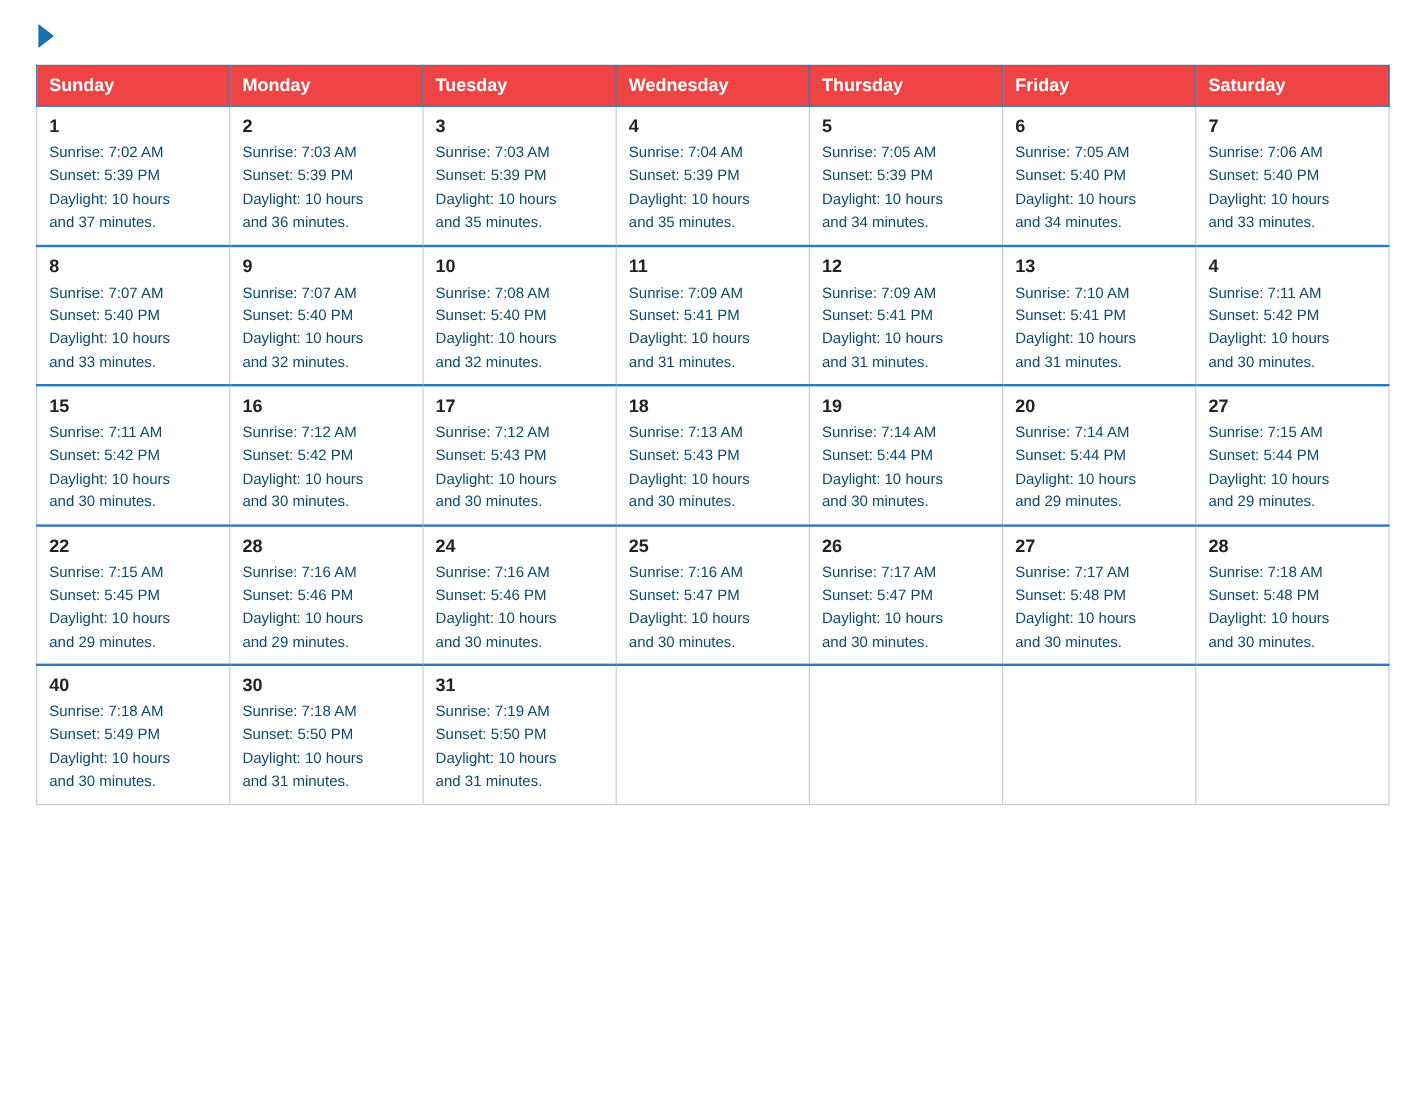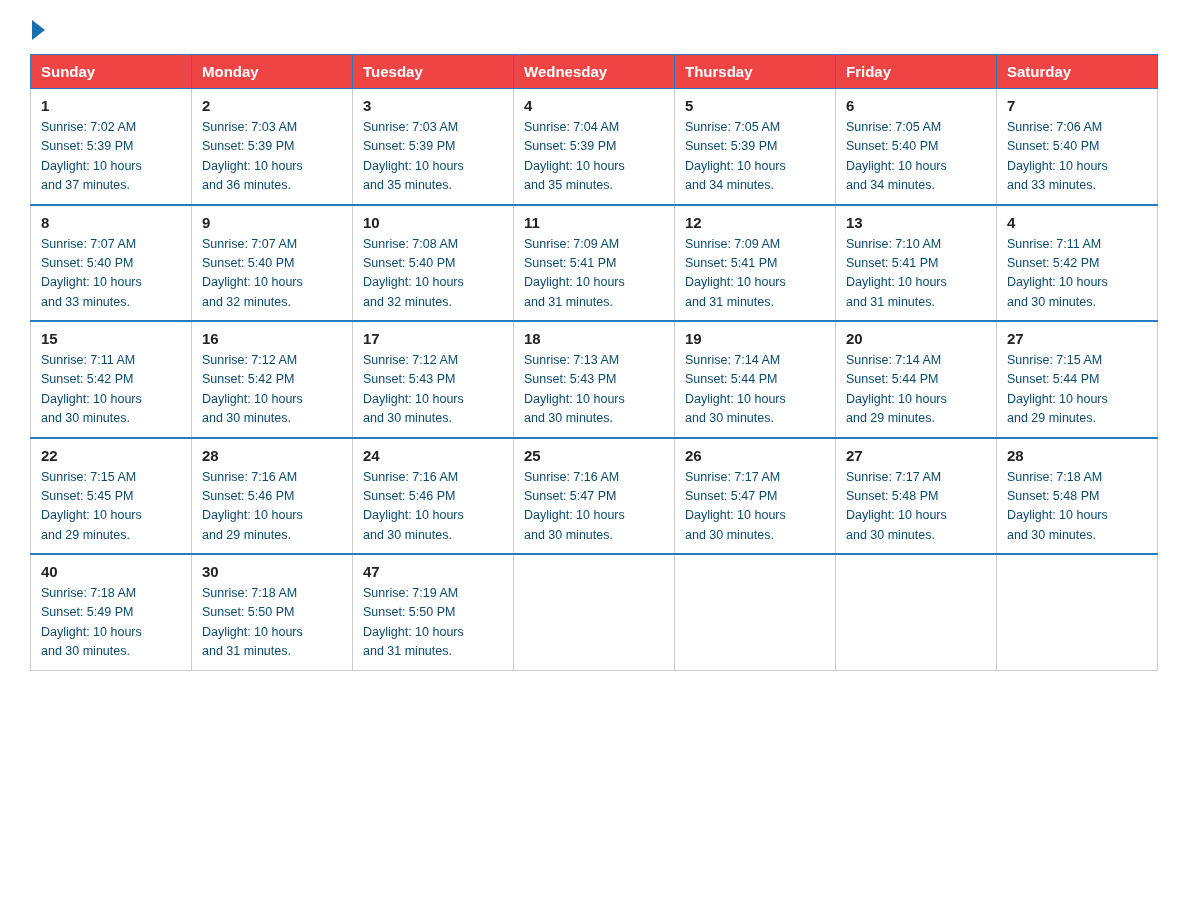--- a/index.html
+++ b/index.html
@@ -264,21 +264,21 @@
       <tr>
         <td>
           <span class="day-number">40</span>
           <div class="day-info">Sunrise: 7:18 AM<br>Sunset: 5:49 PM<br>Daylight: 10 hours<br>and 30 minutes.</div>
         </td>
         <td>
           <span class="day-number">30</span>
           <div class="day-info">Sunrise: 7:18 AM<br>Sunset: 5:50 PM<br>Daylight: 10 hours<br>and 31 minutes.</div>
         </td>
         <td>
-          <span class="day-number">47</span>
+          <span class="day-number">31</span>
           <div class="day-info">Sunrise: 7:19 AM<br>Sunset: 5:50 PM<br>Daylight: 10 hours<br>and 31 minutes.</div>
         </td>
         <td class="empty-cell"></td>
         <td class="empty-cell"></td>
         <td class="empty-cell"></td>
         <td class="empty-cell"></td>
       </tr>
     </tbody>
 </table>
 

